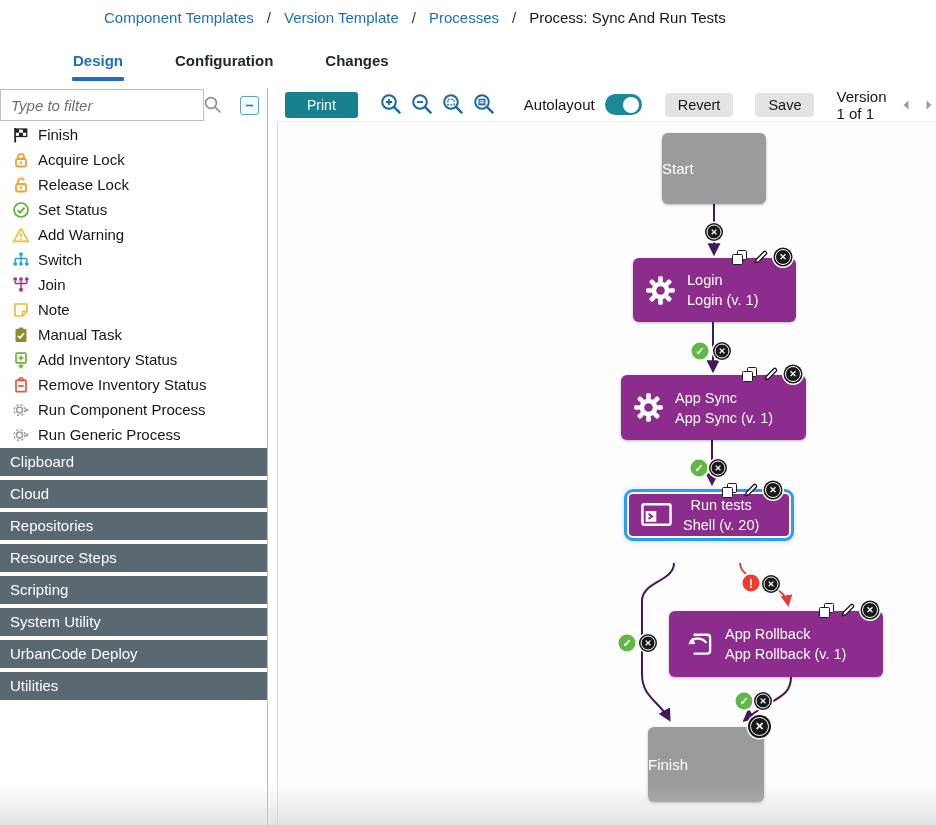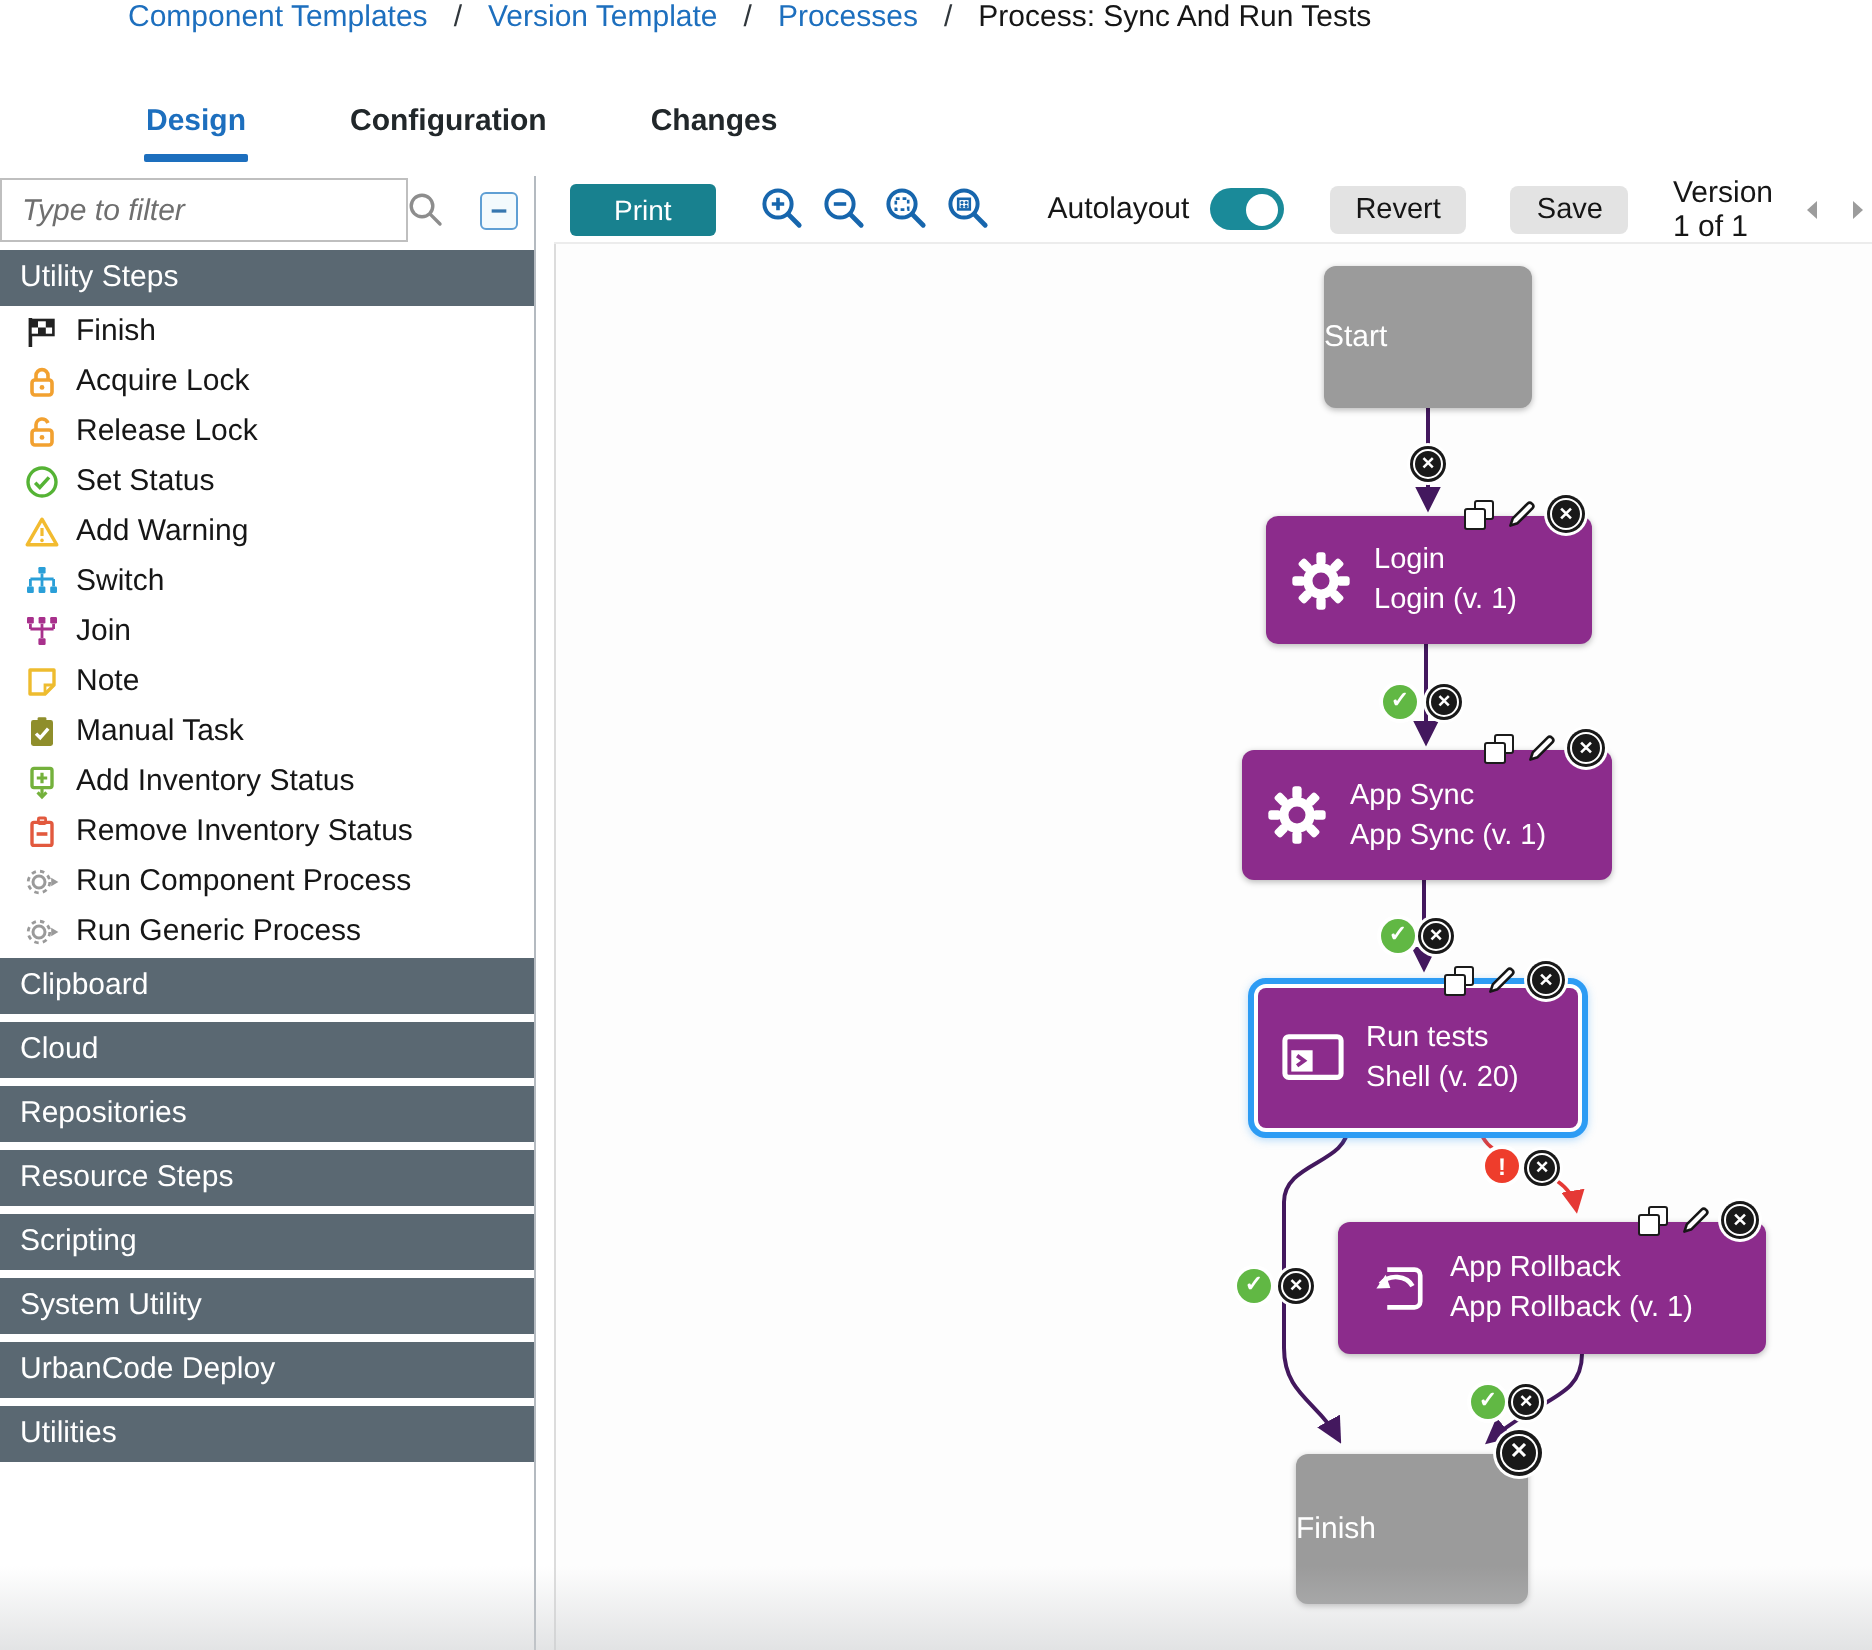--- a/index.html
+++ b/index.html
@@ -4,21 +4,21 @@
 <style>
   * { margin:0; padding:0; box-sizing:border-box; }
   html,body { background:#ffffff; }
   .app {
     position:relative; width:936px; height:825px; overflow:hidden;
     font-family:"Liberation Sans", sans-serif; background:#ffffff; color:#161616;
   }
 
   
   .breadcrumb-row { position:absolute; left:0; top:0; width:936px; height:34px;
-    display:flex; align-items:flex-start; padding-left:64px; font-size:15px; }
+    display:flex; align-items:center; padding-left:104px; font-size:15px; }
   .crumb-link { color:#1d6fbe; cursor:pointer; }
   .crumb-sep { color:#30373c; margin:0 13px; }
   .crumb-current { color:#161616; }
 
   .tabs-row { position:absolute; left:0; top:40px; width:936px; height:46px;
     display:flex; align-items:center; gap:50px; padding-left:72px; }
   .tab { font-size:15px; font-weight:bold; color:#21272a; position:relative; cursor:pointer;
     padding:8px 1px 14px 1px; }
   .tab.active { color:#1d6fbe; }
   .tab.active::after { content:""; position:absolute; left:0; right:0; bottom:2px;
@@ -148,21 +148,20 @@
             <line x1="12.2" y1="12.2" x2="17" y2="17" stroke="#8d8d8d" stroke-width="1.7" stroke-linecap="round"></line>
           </svg>
       </span>
       <span class="collapse-btn">
         <svg viewBox="0 0 12 12" width="11" height="11">
             <line x1="2" y1="6" x2="10" y2="6" stroke="#3677b0" stroke-width="1.8"></line>
           </svg>
       </span>
     </div>
 
-    <div class="group-header">Utility Steps</div>
 
     <div class="palette-list">
 
       <div class="palette-item">
         <span class="pi-icon">
           <svg viewBox="0 0 18 18">
               <line x1="3.2" y1="2" x2="3.2" y2="16.5" stroke="#222" stroke-width="1.8"></line>
               <rect x="3.2" y="3" width="11.5" height="7.5" fill="#fff" stroke="#222" stroke-width="1.3"></rect>
               <rect x="3.2" y="3" width="3.8" height="3.75" fill="#222"></rect>
               <rect x="10.9" y="3" width="3.8" height="3.75" fill="#222"></rect>
@@ -470,21 +469,21 @@
           </g>
           <circle cx="16" cy="16" r="4.4" fill="#8c2c8c"></circle>
         </svg>
       </span>
       <span class="node-text">
         <div>App Sync</div>
         <div>App Sync (v. 1)</div>
       </span>
     </div>
 
-    <div class="sel-wrap" style="left:346px; top:367px; width:170px; height:80px;">
+    <div class="sel-wrap" style="left:346px; top:367px; width:170px; height:52px;text-align:center;">
       <div class="node purple">
         <div class="node-actions" style="top:-12px; right:8px;">
           <span class="copy-ic">
               <span></span>
               <span></span>
             </span>
           <span class="pencil-ic">
             <svg viewBox="0 0 16 16">
                 <path d="M2.2 13.8 L3.4 10.2 L10.8 2.8 a1.5 1.5 0 0 1 2.1 0 l0.3 0.3 a1.5 1.5 0 0 1 0 2.1 L5.8 12.6 Z" fill="#fff" stroke="#161616" stroke-width="1.3" stroke-linejoin="round"></path>
               </svg>

